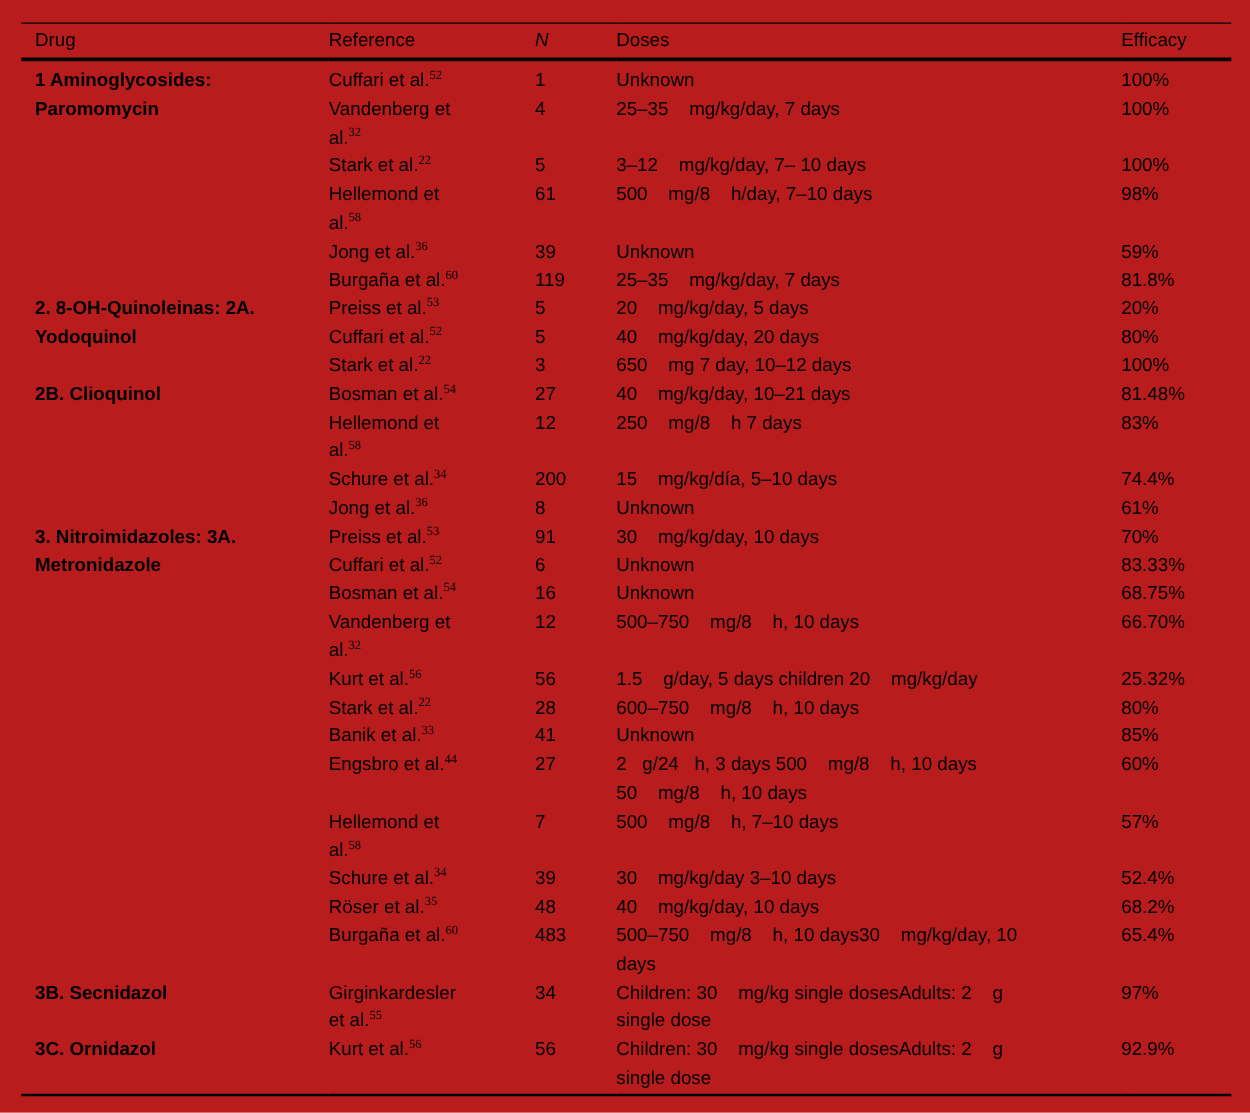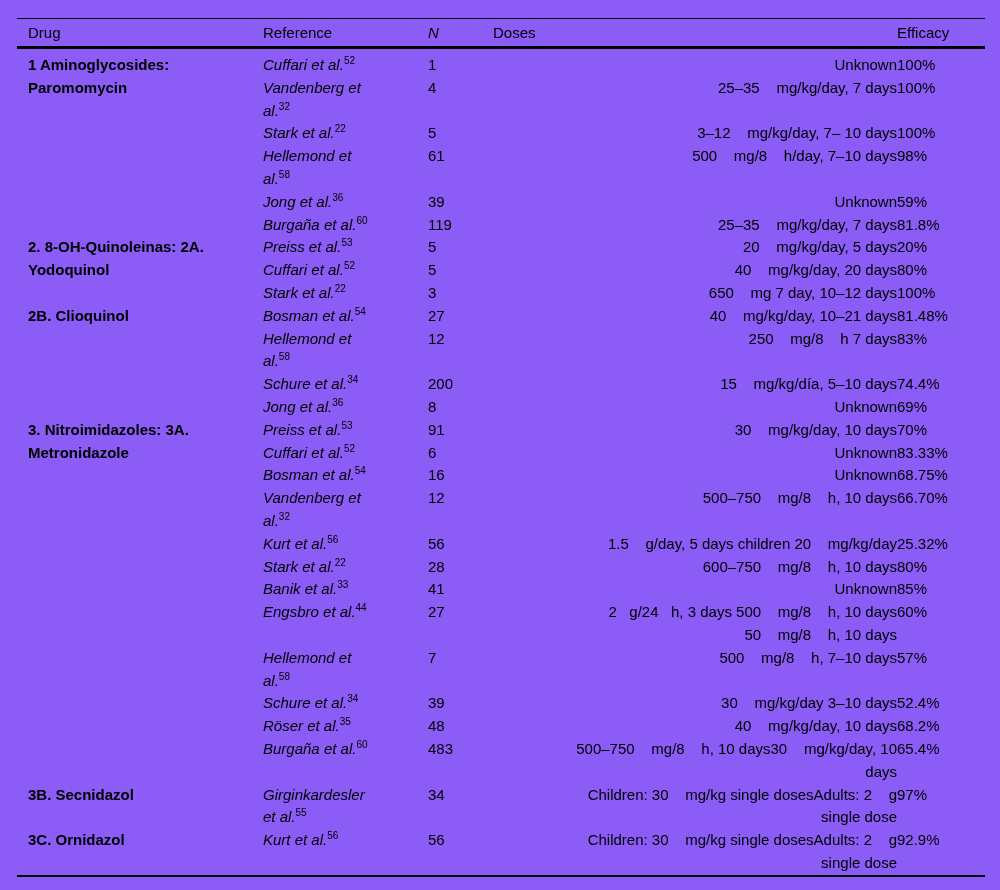--- a/index.html
+++ b/index.html
@@ -6,21 +6,21 @@
   html, body { margin: 0; padding: 0; }
   body {
     background: #ffffff;
     font-family: "Liberation Sans", sans-serif;
     color: #000000;
   }
   .page {
     position: relative;
     width: 1000px;
     height: 890px;
-    background: #8b5cf6;
+    background: #b91c1c;
     overflow: hidden;
   }
   table.paper-table {
     border-collapse: collapse;
     table-layout: fixed;
     width: 968px;
     margin-left: 17px;
     margin-top: 18px;
     border-top: 1px solid #000;
     border-bottom: 2px solid #000;
@@ -37,26 +37,27 @@
   thead th.th-drug { padding-left: 11px; }
   thead th.th-n { font-style: italic; }
   tbody td {
     font-size: 15px;
     line-height: 22.8px;
     vertical-align: top;
     padding: 0;
   }
   tbody tr.first-row td { padding-top: 5px; }
   td.drug-cell { white-space: pre-line; padding-left: 11px; font-weight: bold; }
-  .ref-text { white-space: pre-line; font-style: italic; }
-  td.doses-cell { white-space: pre-wrap; text-align: right; }
+  .ref-text { white-space: pre-line; }
+  td.doses-cell { white-space: pre-wrap; }
   sup.ref-sup {
     font-size: 10px;
     line-height: 0;
     vertical-align: super;
+    font-family: Liberation Serif, serif;
   }
 </style>
 </head>
 <body>
 
 <div class="page">
   <table class="paper-table">
     <colgroup>
       <col style="width:246px">
       <col style="width:165px">
@@ -161,21 +162,21 @@
     <td class="ref-cell"><span class="ref-text">Schure et al.</span><sup class="ref-sup">34</sup></td>
     <td class="n-cell">200</td>
     <td class="doses-cell">15    mg/kg/día, 5–10 days</td>
     <td class="eff-cell">74.4%</td>
   </tr>
         <tr>
 
     <td class="ref-cell"><span class="ref-text">Jong et al.</span><sup class="ref-sup">36</sup></td>
     <td class="n-cell">8</td>
     <td class="doses-cell">Unknown</td>
-    <td class="eff-cell">69%</td>
+    <td class="eff-cell">61%</td>
   </tr>
         <tr>
     <td class="drug-cell" rowspan="12">3. Nitroimidazoles: 3A.
 Metronidazole</td>
     <td class="ref-cell"><span class="ref-text">Preiss et al.</span><sup class="ref-sup">53</sup></td>
     <td class="n-cell">91</td>
     <td class="doses-cell">30    mg/kg/day, 10 days</td>
     <td class="eff-cell">70%</td>
   </tr>
         <tr>

